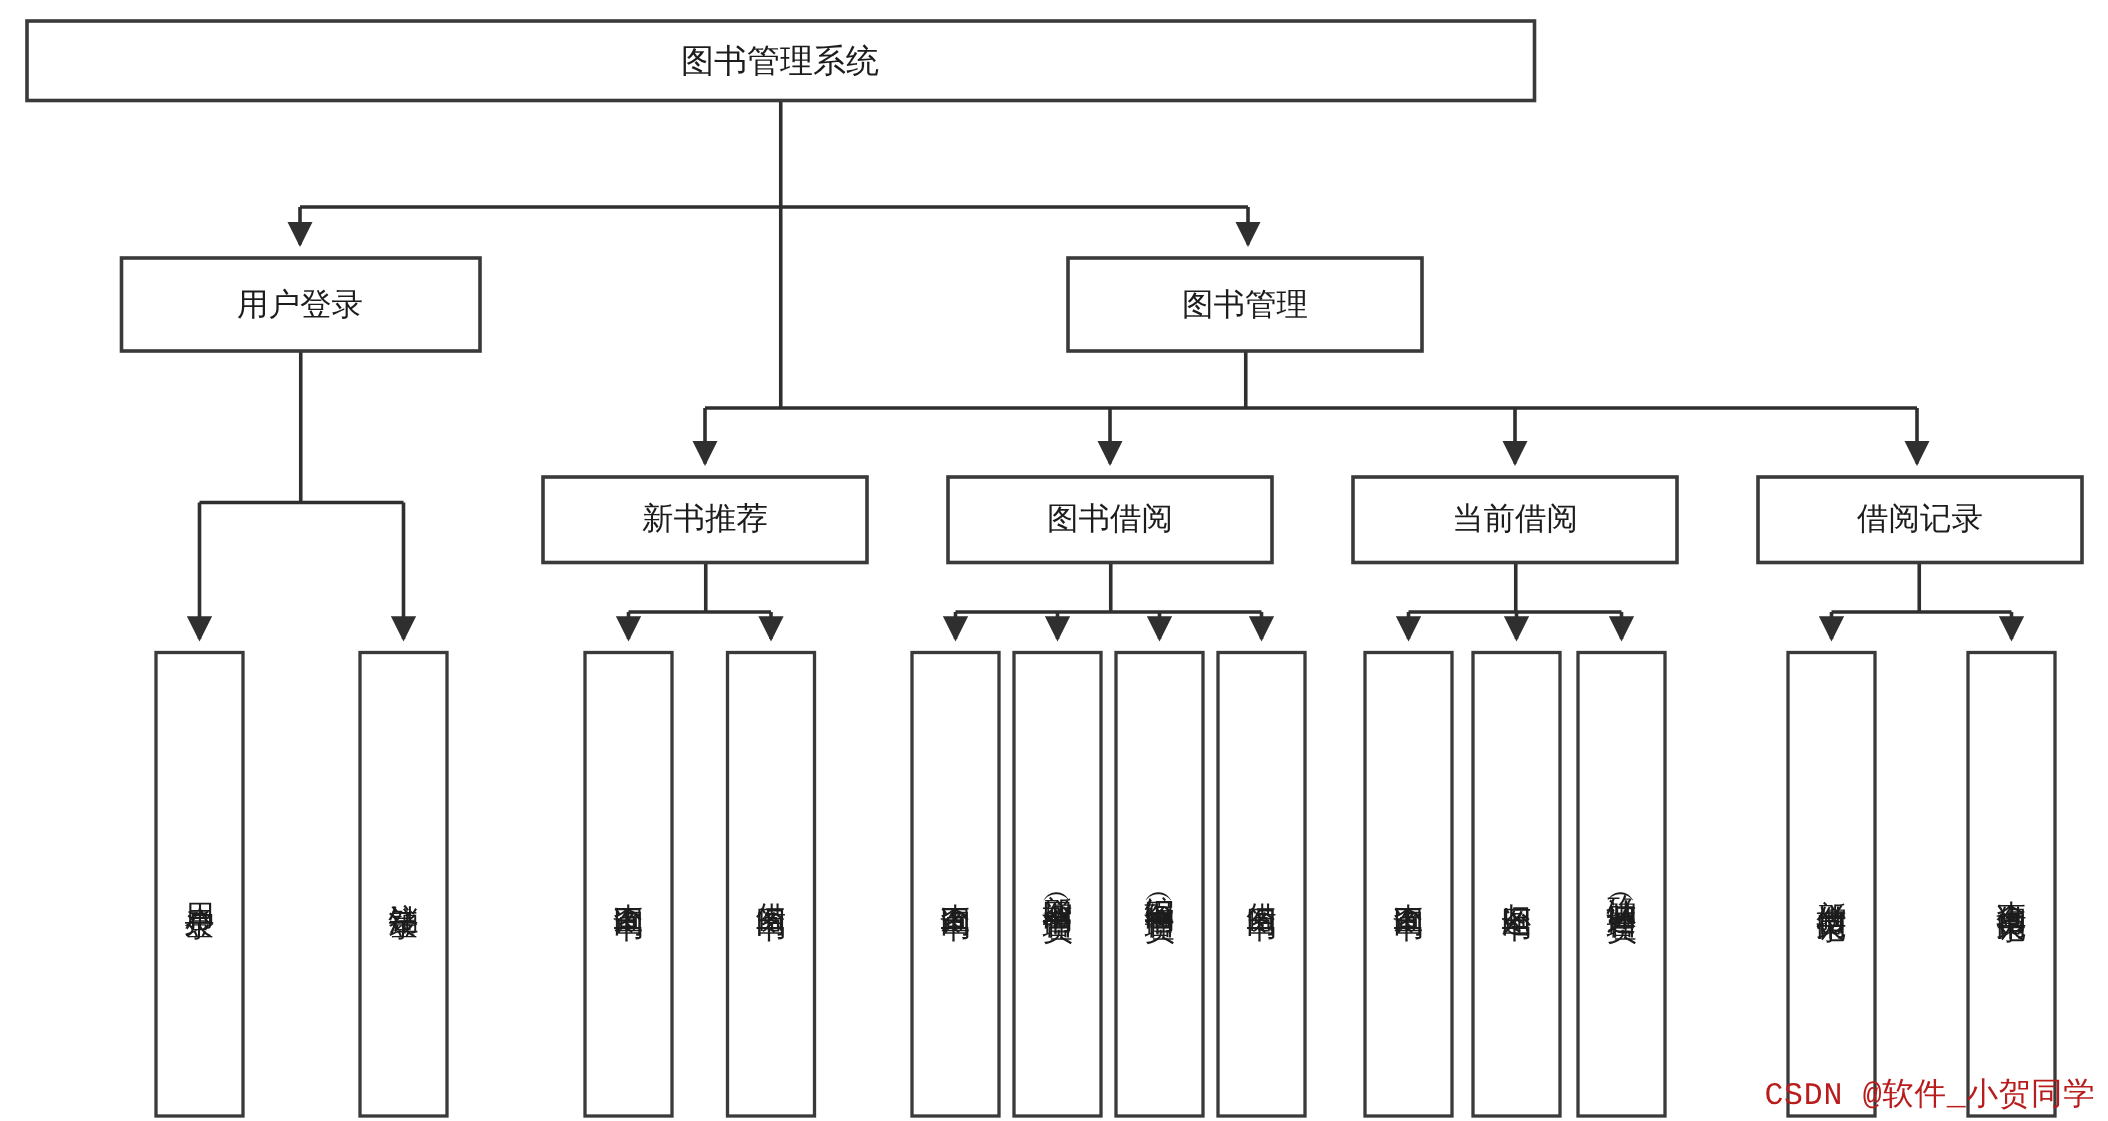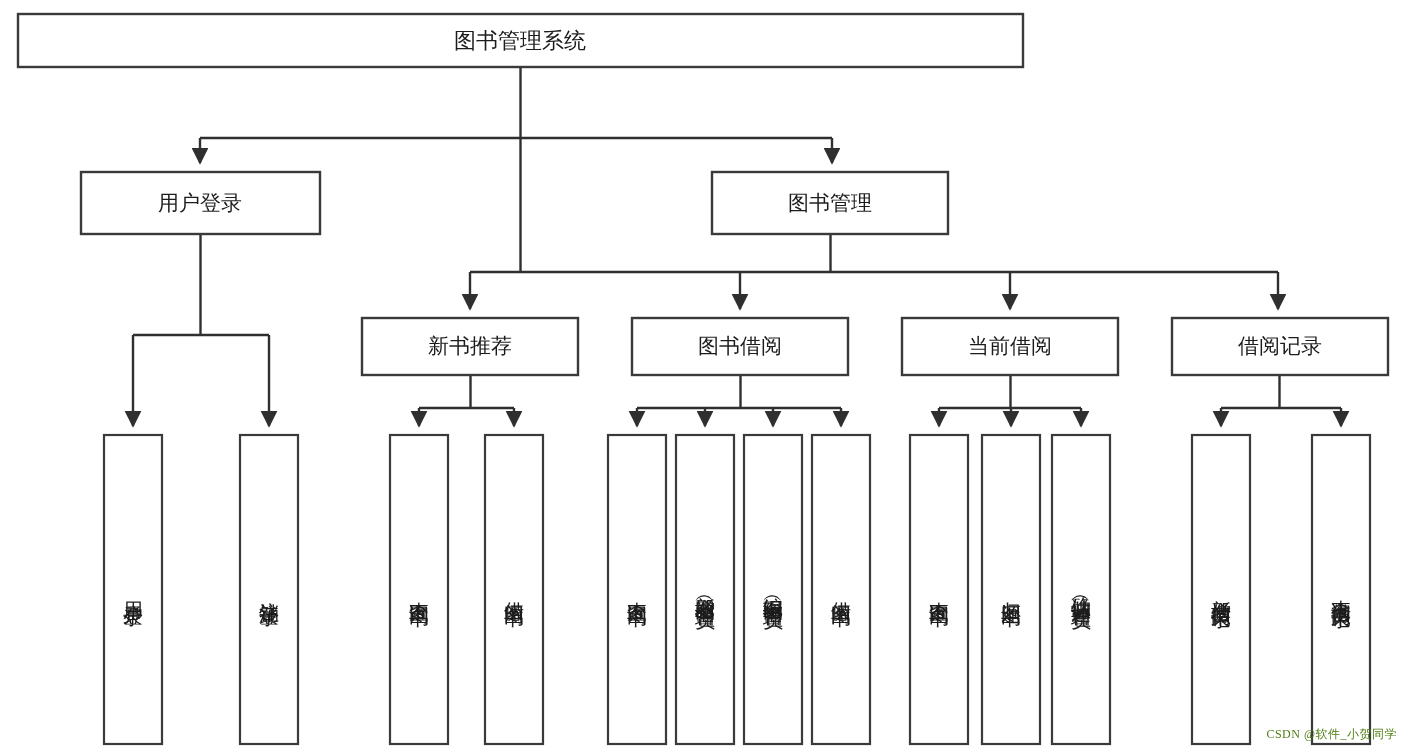--- a/index.html
+++ b/index.html
@@ -74,23 +74,23 @@
     letter-spacing: 2px;
     color: #1c1c1c;
     white-space: nowrap;
     text-align: center;
     pointer-events: none;
   }
   .watermark {
     position: absolute;
     right: 8px;
     bottom: 4px;
-    font-family: Liberation Serif, serif;
-    font-size: 12px;
-    color: #4d7c0f;
+    font-family: Liberation Mono, monospace;
+    font-size: 21px;
+    color: #b91c1c;
     letter-spacing: 0.5px;
     user-select: none;
   }
 </style>
 </head>
 <body>
 
 <div id="diagram-root">
 
   <svg id="flow-svg" viewBox="0 0 1405 747">

